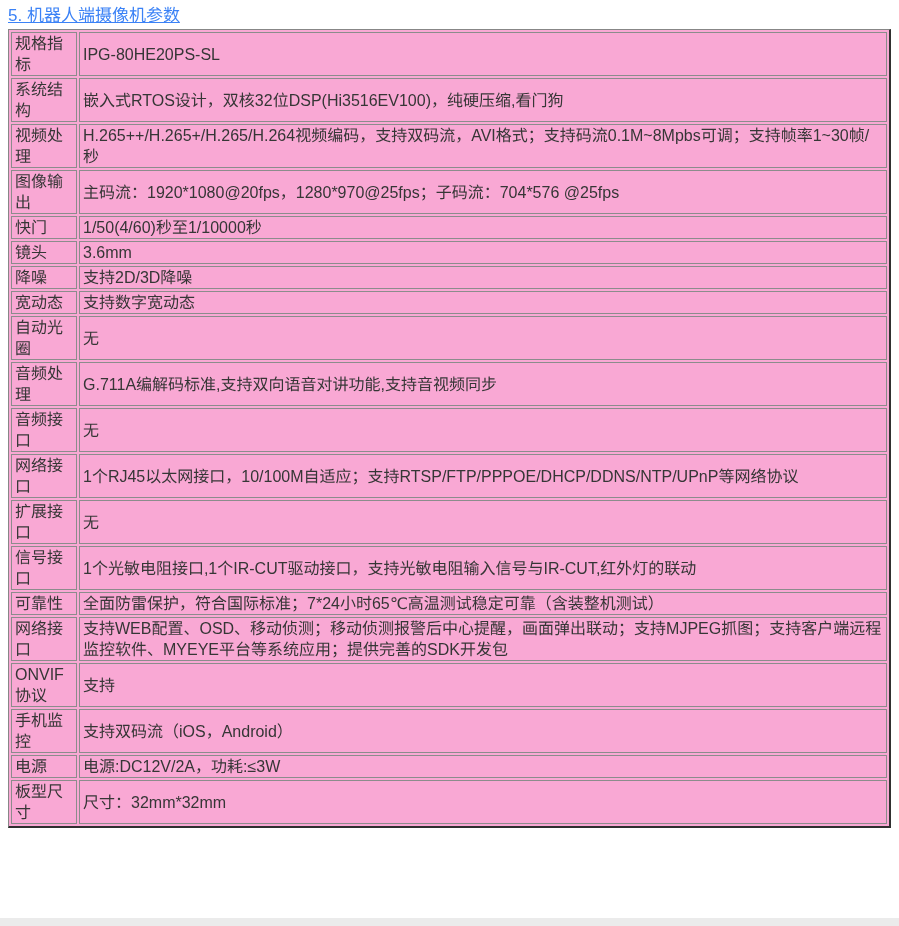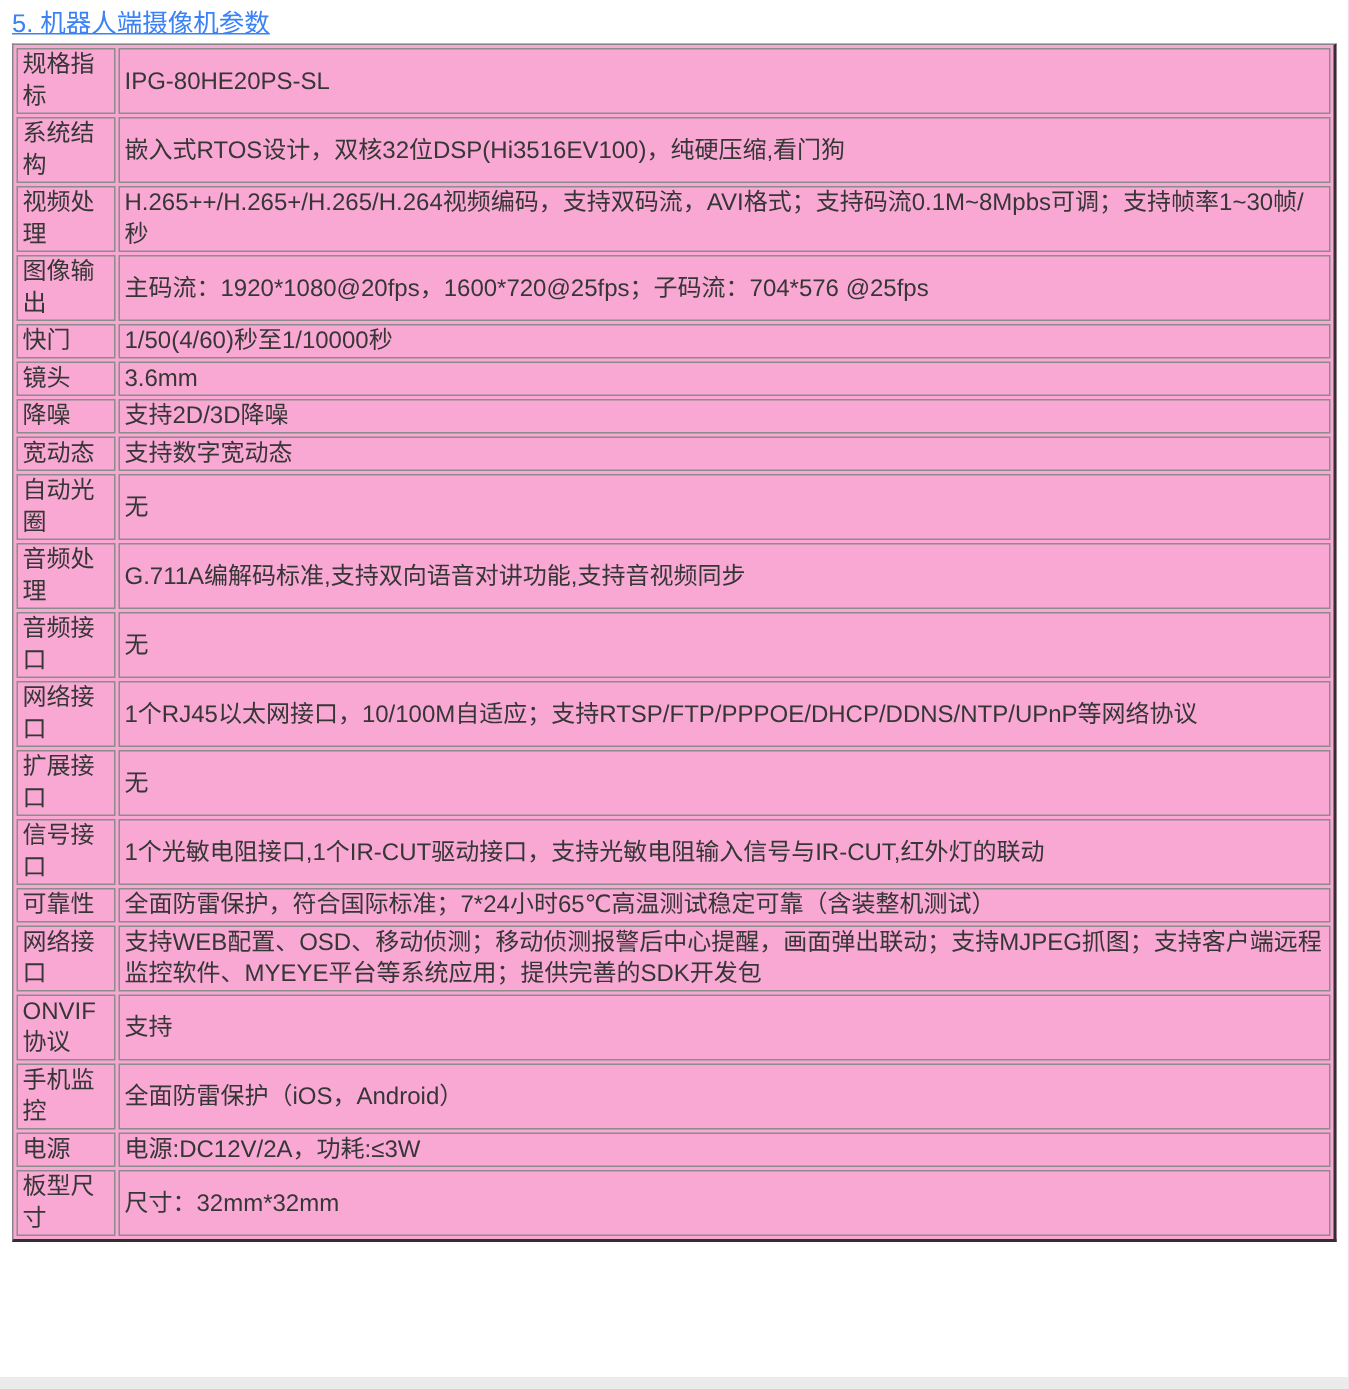--- a/index.html
+++ b/index.html
@@ -75,21 +75,21 @@
   </tr>
 
 
   <tr>
     <td class="label">视频处理</td>
     <td class="value">H.265++/H.265+/H.265/H.264视频编码，支持双码流，AVI格式；支持码流0.1M~8Mpbs可调；支持帧率1~30帧/秒</td>
   </tr>
 
   <tr>
     <td class="label">图像输出</td>
-    <td class="value">主码流：1920*1080@20fps，1600*720@25fps；子码流：704*576 @25fps</td>
+    <td class="value">主码流：1920*1080@20fps，1280*970@25fps；子码流：704*576 @25fps</td>
   </tr>
 
   <tr>
     <td class="label">快门</td>
     <td class="value">1/50(4/60)秒至1/10000秒</td>
   </tr>
 
   <tr>
     <td class="label">镜头</td>
     <td class="value">3.6mm</td>
@@ -146,21 +146,21 @@
     <td class="value">支持WEB配置、OSD、移动侦测；移动侦测报警后中心提醒，画面弹出联动；支持MJPEG抓图；支持客户端远程监控软件、MYEYE平台等系统应用；提供完善的SDK开发包</td>
   </tr>
 
   <tr>
     <td class="label">ONVIF协议</td>
     <td class="value">支持</td>
   </tr>
 
   <tr>
     <td class="label">手机监控</td>
-    <td class="value">全面防雷保护（iOS，Android）</td>
+    <td class="value">支持双码流（iOS，Android）</td>
   </tr>
 
   <tr>
     <td class="label">电源</td>
     <td class="value">电源:DC12V/2A，功耗:≤3W</td>
   </tr>
 
   <tr>
     <td class="label">板型尺寸</td>
     <td class="value">尺寸：32mm*32mm</td>

